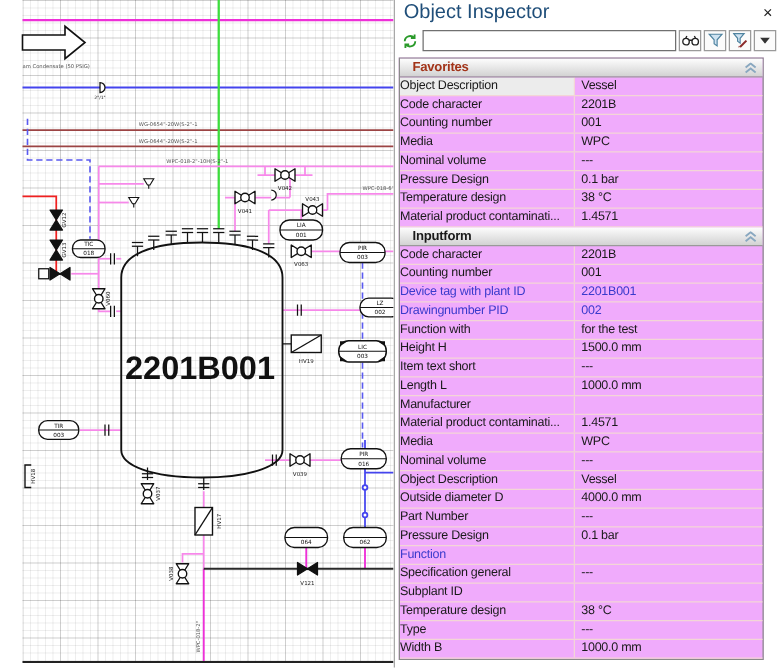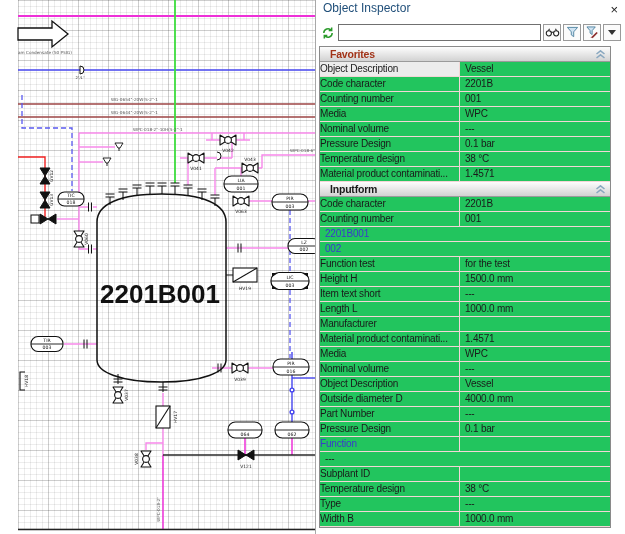--- a/index.html
+++ b/index.html
@@ -18,29 +18,29 @@
     background-size:30px 30px,30px 30px,6px 6px,6px 6px;}
   #pid{position:absolute;left:0;top:0;}
   .it{font:4.6px "DejaVu Sans",sans-serif;text-anchor:middle;fill:#111;}
   .pl{font:4.2px "DejaVu Sans",sans-serif;fill:#555;}
   .vl{font:4.4px "DejaVu Sans",sans-serif;fill:#222;text-anchor:middle;}
   .tag{font:600 26px "Liberation Sans",sans-serif;fill:#111;text-anchor:middle;}
 
   
   #panel{position:absolute;left:315px;top:0;width:310px;height:534px;background:#fff;
          border-left:1px solid #a8a8a8;box-sizing:border-box;}
-  #ptitle{position:absolute;left:7px;top:1px;font-size:12px;color:#1F4E79;}
+  #ptitle{position:absolute;left:7px;top:1px;font-size:16px;color:#1F4E79;}
   #pclose{position:absolute;right:7px;top:3px;font-size:13px;color:#222;cursor:pointer;line-height:13px;}
   #ptools{position:absolute;left:4px;right:4px;top:23px;height:19px;display:flex;align-items:center;gap:2px;}
   #ptools input{flex:1;height:15px;border:1px solid #707070;font-size:11px;padding:0 3px;min-width:0;}
   .tbtn{width:18px;height:17px;border:1px solid #9a9a9a;background:#fbfbfb;display:flex;
         align-items:center;justify-content:center;padding:0;box-sizing:border-box;}
   .tico{flex:0 0 auto;display:flex;align-items:center;justify-content:center;width:16px;height:17px;}
 
-  #grid{position:absolute;left:3px;top:46px;width:290px;border:1px solid #8a8a8a;background:#22c55e;
+  #grid{position:absolute;left:3px;top:46px;width:290px;border:1px solid #8a8a8a;background:#f0abfc;
         font-size:10px;letter-spacing:-0.2px;color:#1a1a1a;}
   .ghead{height:14px;line-height:13px;background:linear-gradient(#fdfdfd,#d2d2d2);
          border-bottom:1px solid #9a9a9a;display:flex;align-items:center;
          padding-left:10px;font-weight:bold;font-size:10.5px;position:relative;cursor:pointer;}
   .ghead .gtitle.fav{color:#A23318;}
   .ghead svg{position:absolute;right:4px;top:3px;}
   .prow{display:flex;height:15px;line-height:14px;border-bottom:1px solid #f3d6d6;box-sizing:border-box;}
   .plabel{width:140px;padding-left:0;border-right:1px solid #f3d6d6;box-sizing:border-box;
           white-space:nowrap;overflow:hidden;}
   .pvalue{flex:1;padding-left:5px;white-space:nowrap;overflow:hidden;}
@@ -398,27 +398,29 @@
       </div>
       <div class="prow">
     <div class="plabel">Code character</div>
     <div class="pvalue">2201B</div>
   </div>
       <div class="prow">
     <div class="plabel">Counting number</div>
     <div class="pvalue">001</div>
   </div>
       <div class="prow link">
+    <div class="plabel">Device tag with plant ID</div>
     <div class="pvalue">2201B001</div>
   </div>
       <div class="prow link">
+    <div class="plabel">Drawingnumber PID</div>
     <div class="pvalue">002</div>
   </div>
       <div class="prow">
-    <div class="plabel">Function test</div>
+    <div class="plabel">Function with</div>
     <div class="pvalue">for the test</div>
   </div>
       <div class="prow">
     <div class="plabel">Height H</div>
     <div class="pvalue">1500.0 mm</div>
   </div>
       <div class="prow">
     <div class="plabel">Item text short</div>
     <div class="pvalue">---</div>
   </div>
@@ -455,20 +457,21 @@
   </div>
       <div class="prow">
     <div class="plabel">Pressure Design</div>
     <div class="pvalue">0.1 bar</div>
   </div>
       <div class="prow link">
     <div class="plabel">Function</div>
     <div class="pvalue"></div>
   </div>
       <div class="prow">
+    <div class="plabel">Specification general</div>
     <div class="pvalue">---</div>
   </div>
       <div class="prow">
     <div class="plabel">Subplant ID</div>
     <div class="pvalue"></div>
   </div>
       <div class="prow">
     <div class="plabel">Temperature design</div>
     <div class="pvalue">38 °C</div>
   </div>

